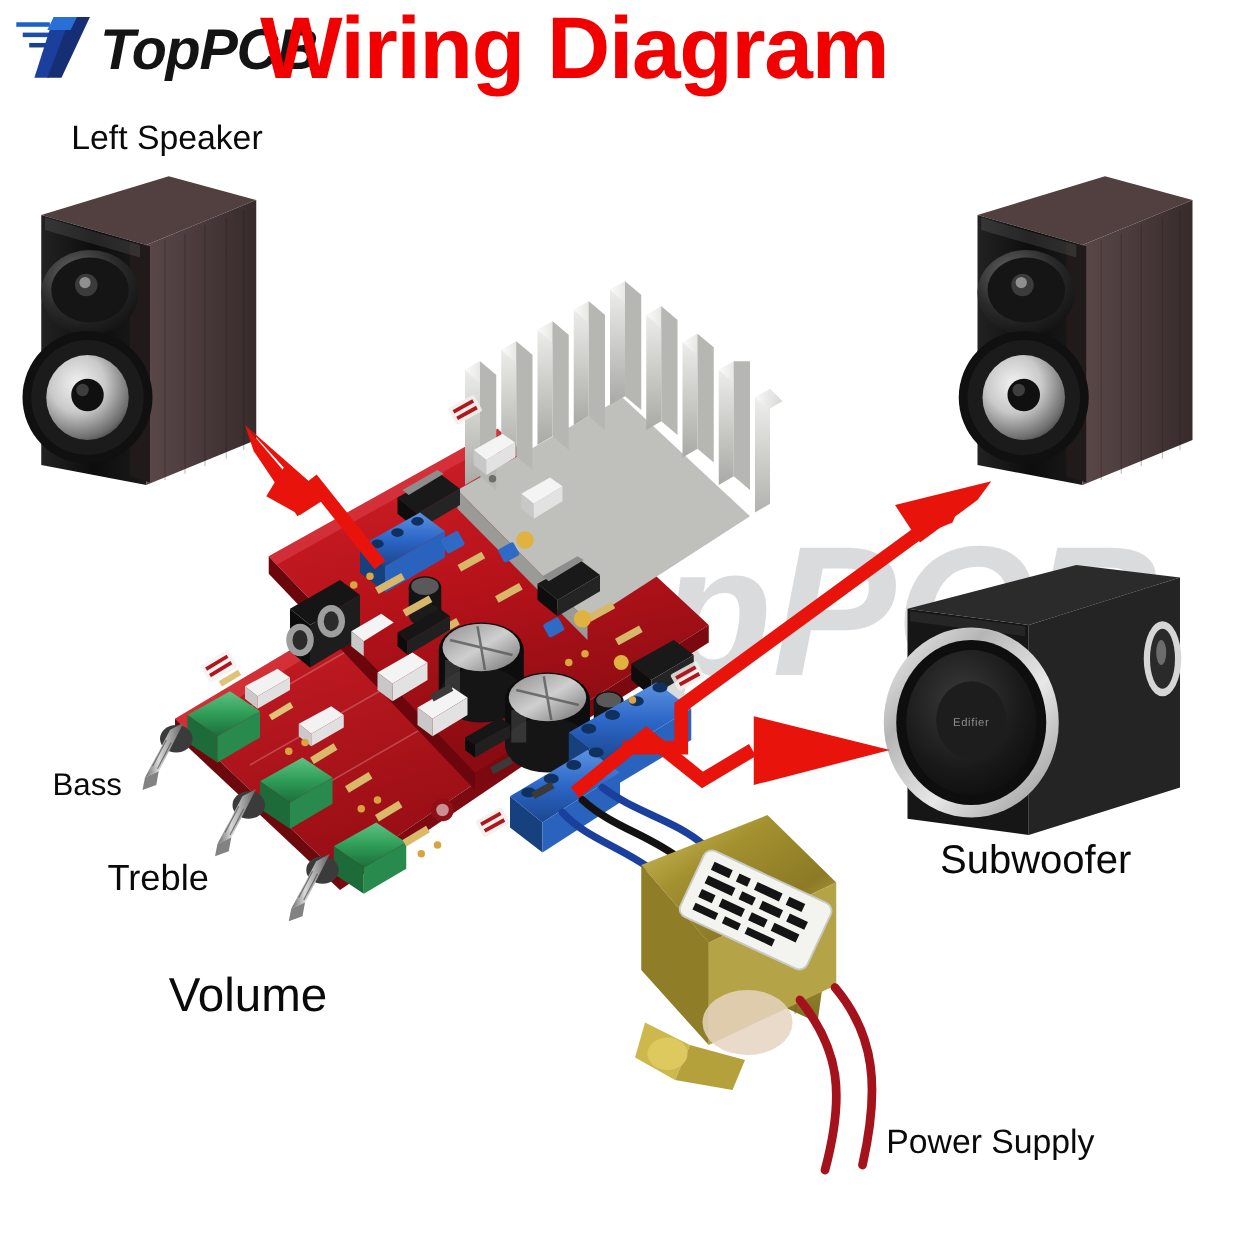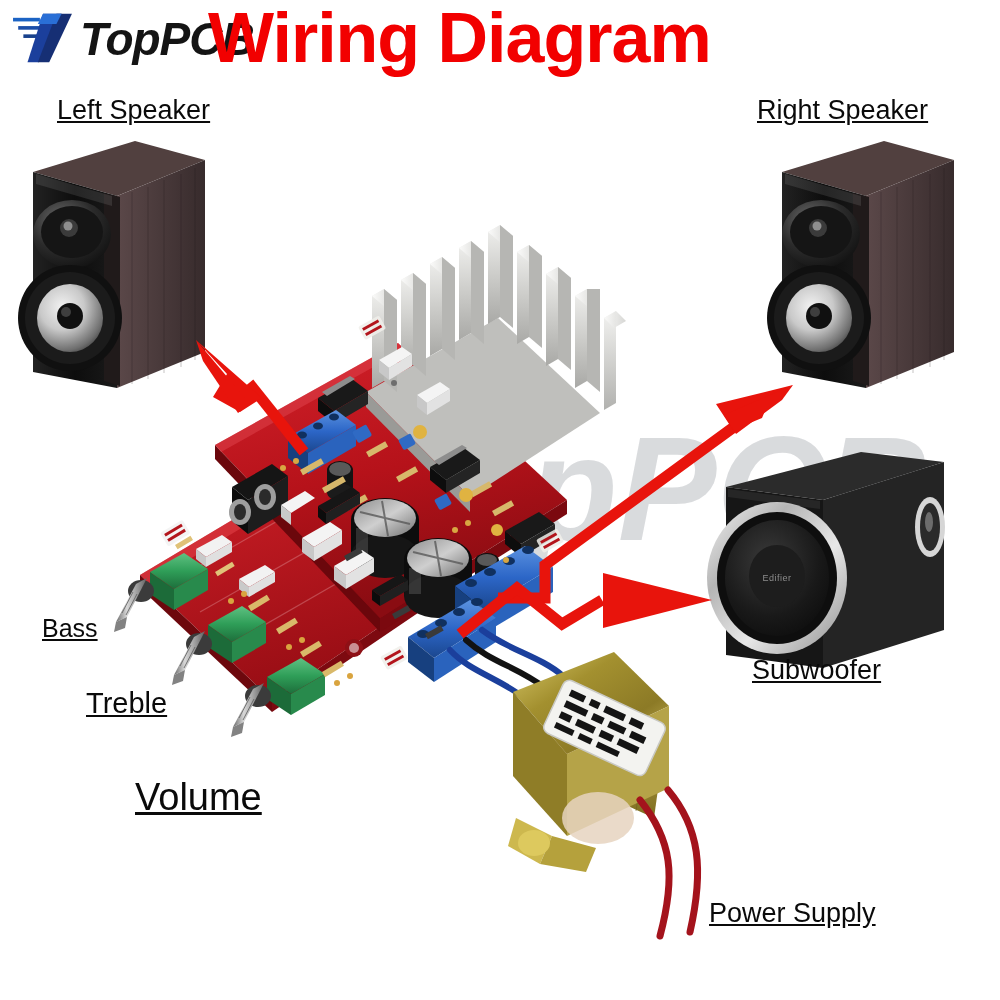--- a/index.html
+++ b/index.html
@@ -31,28 +31,28 @@
     position:absolute;left:208px;top:-2px;
     font-family:"Liberation Sans","DejaVu Sans",sans-serif;
     font-weight:bold;font-size:70px;color:#f20000;
     letter-spacing:-1px;white-space:nowrap;line-height:1.15;
   }
 
   
   .lbl{
     position:absolute;color:#0a0a0a;white-space:nowrap;
     font-family:"Liberation Sans","DejaVu Sans",sans-serif;
-    font-weight:normal;line-height:1;text-decoration:underline;
+    font-weight:normal;line-height:1;
   }
   #lbl-left-speaker{left:57px;top:97px;font-size:27px;}
   #lbl-right-speaker{left:757px;top:97px;font-size:27px;}
   #lbl-bass{left:42px;top:616px;font-size:25px;}
   #lbl-treble{left:86px;top:689px;font-size:29px;text-align:center;}
   #lbl-volume{left:135px;top:778px;font-size:38px;}
-  #lbl-subwoofer{left:752px;top:657px;font-size:27px;text-align:right;}
+  #lbl-subwoofer{left:752px;top:671px;font-size:32px;text-align:right;}
   #lbl-power{left:693px;top:900px;font-size:27px;margin-left:16px;}
 </style>
 </head>
 <body>
 
 <div id="stage">
 
   <svg class="layer wm" viewBox="0 0 1000 1000">
     <g opacity="0.85">
 
@@ -661,21 +661,20 @@
     </g>
 
     <g>
       <path d="M460,634 L517,588 L562,624 L602,600" stroke="#e8140c" stroke-width="11" fill="none"></path>
       <polygon points="712,600 603,573 603,628" fill="#e8140c"></polygon>
     </g>
   </svg>
 
   <div class="layer labels">
     <div class="lbl" id="lbl-left-speaker">Left Speaker</div>
-    <div class="lbl" id="lbl-right-speaker">Right Speaker</div>
     <div class="lbl" id="lbl-bass">Bass</div>
     <div class="lbl" id="lbl-treble">Treble</div>
     <div class="lbl" id="lbl-volume">Volume</div>
     <div class="lbl" id="lbl-subwoofer">Subwoofer</div>
     <div class="lbl" id="lbl-power">Power Supply</div>
   </div>
 
   <div class="layer brand">
     <div id="logo-wrap">
       <svg id="logo-mark" viewBox="0 0 120 110">

